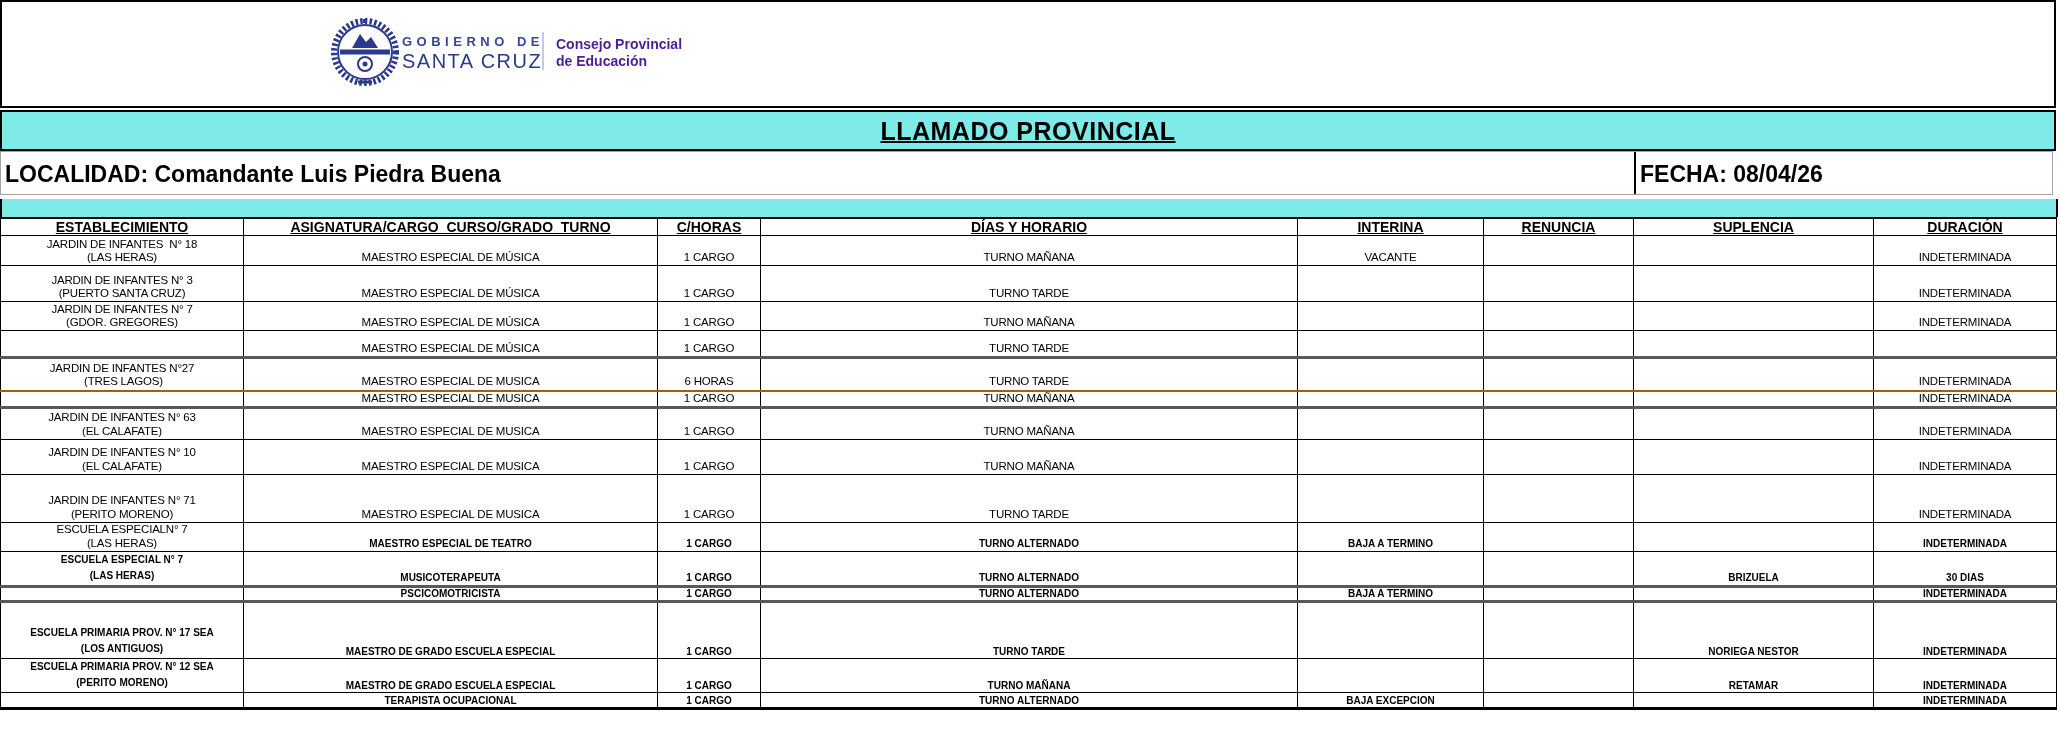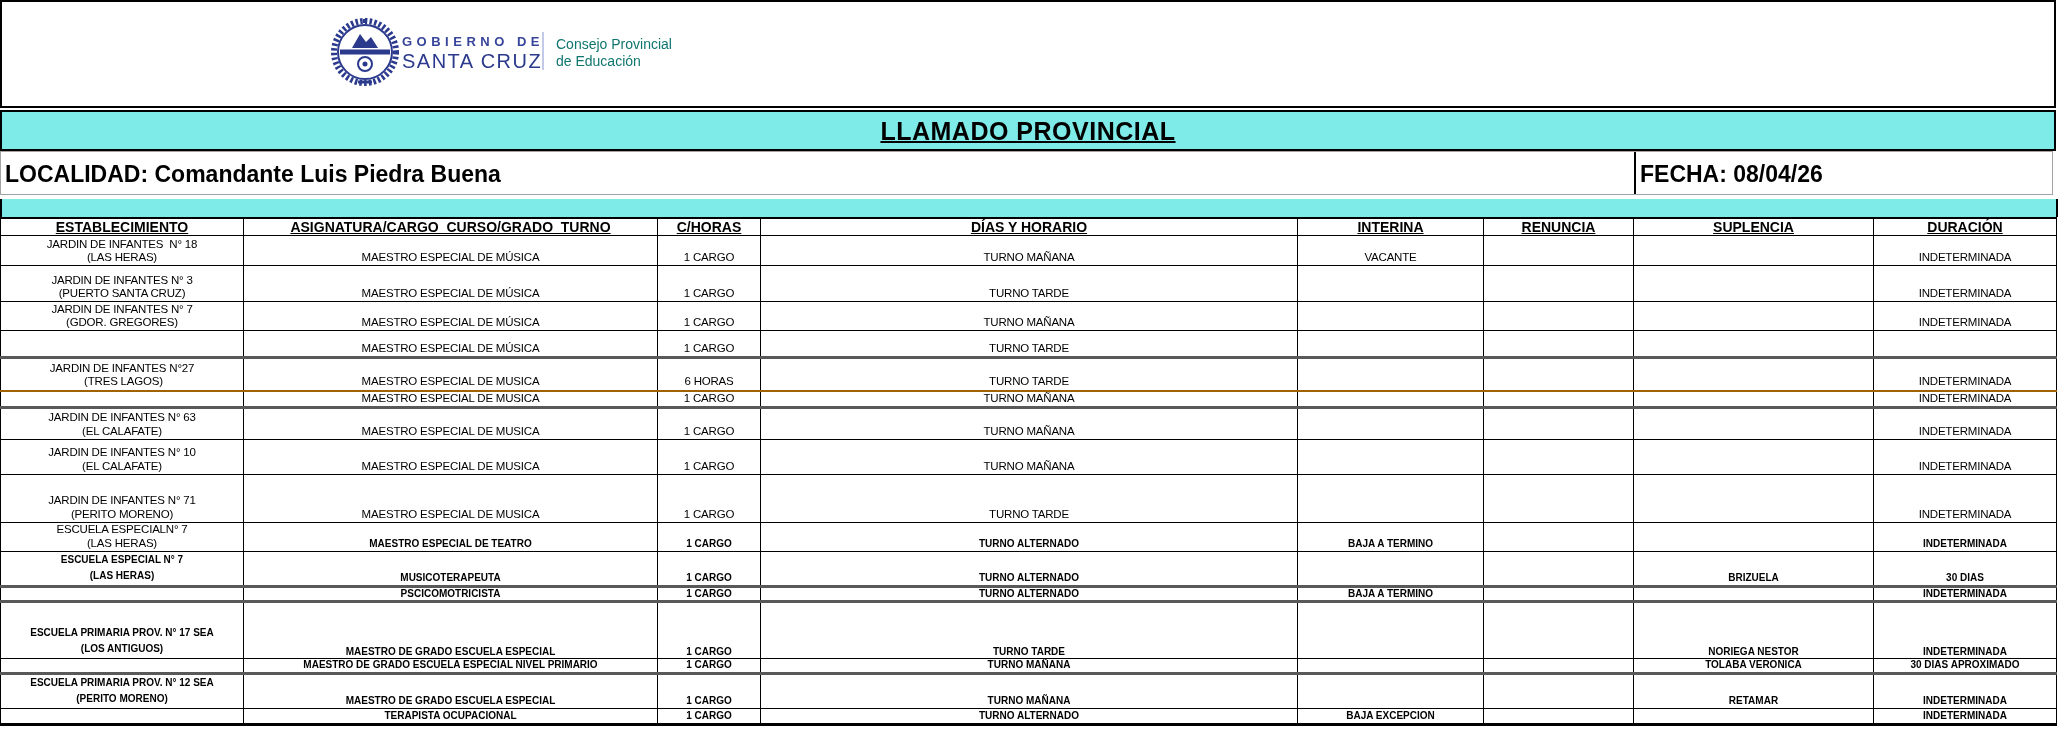--- a/index.html
+++ b/index.html
@@ -6,21 +6,21 @@
   #page{position:relative;width:2060px;height:748px;background:#ffffff;overflow:hidden;
         font-family:"Liberation Sans","DejaVu Sans",sans-serif;color:#000;}
 
   
   .header-box{position:absolute;left:0;top:0;width:2052px;height:104px;border:2px solid #000;background:#fff;}
   .emblem{position:absolute;left:328px;top:12px;width:70px;height:76px;}
   .gob-block{position:absolute;left:400px;top:33px;line-height:1;}
   .gob-line1{font-size:13px;letter-spacing:4.5px;color:#37459a;font-weight:600;}
   .gob-line2{font-size:20px;letter-spacing:1.5px;color:#2b3a8c;font-weight:normal;margin-top:3px;}
   .logo-divider{position:absolute;left:540px;top:30px;width:2px;height:38px;background:#c3c9e8;}
-  .consejo-block{position:absolute;left:554px;top:34px;line-height:17px;font-size:14px;color:#0f766e;font-weight:400;}
+  .consejo-block{position:absolute;left:554px;top:34px;line-height:17px;font-size:14px;color:#4c1d95;font-weight:700;}
 
   
   .title-band{position:absolute;left:0;top:110px;width:2052px;height:37px;border:2px solid #000;
               background:#7eebe8;text-align:center;}
   .title-band span{display:inline-block;margin-top:5px;font-size:25px;font-weight:bold;
                    text-decoration:underline;text-decoration-thickness:2px;letter-spacing:.5px;}
 
   
   .loc-row{position:absolute;left:0;top:151px;width:2051px;height:42px;border:1px solid #a3a3a3;background:#fff;}
   .loc-text{position:absolute;left:4px;top:9px;font-size:23px;font-weight:bold;white-space:pre;}
@@ -232,30 +232,20 @@
           <tr style="height: 57px;">
             <td class="est fb"><div>ESCUELA PRIMARIA PROV. N° 17 SEA</div><div>(LOS ANTIGUOS)</div></td>
             <td class="fb">MAESTRO DE GRADO ESCUELA ESPECIAL</td>
             <td class="fb">1 CARGO</td>
             <td class="fb">TURNO TARDE</td>
             <td class="fb"></td>
             <td class="fb"></td>
             <td class="fb">NORIEGA NESTOR</td>
             <td class="fb">INDETERMINADA</td>
           </tr>
-          <tr class="bt" style="height: 14px;">
-            <td class="est fb"><div></div><div></div></td>
-            <td class="fb">MAESTRO DE GRADO ESCUELA ESPECIAL NIVEL PRIMARIO</td>
-            <td class="fb">1 CARGO</td>
-            <td class="fb">TURNO MAÑANA</td>
-            <td class="fb"></td>
-            <td class="fb"></td>
-            <td class="fb">TOLABA VERONICA</td>
-            <td class="fb">30 DIAS APROXIMADO</td>
-          </tr>
           <tr style="height: 25px;">
             <td class="est fb"><div>ESCUELA PRIMARIA PROV. N° 12 SEA</div><div>(PERITO MORENO)</div></td>
             <td class="fb">MAESTRO DE GRADO ESCUELA ESPECIAL</td>
             <td class="fb">1 CARGO</td>
             <td class="fb">TURNO MAÑANA</td>
             <td class="fb"></td>
             <td class="fb"></td>
             <td class="fb">RETAMAR</td>
             <td class="fb">INDETERMINADA</td>
           </tr>

